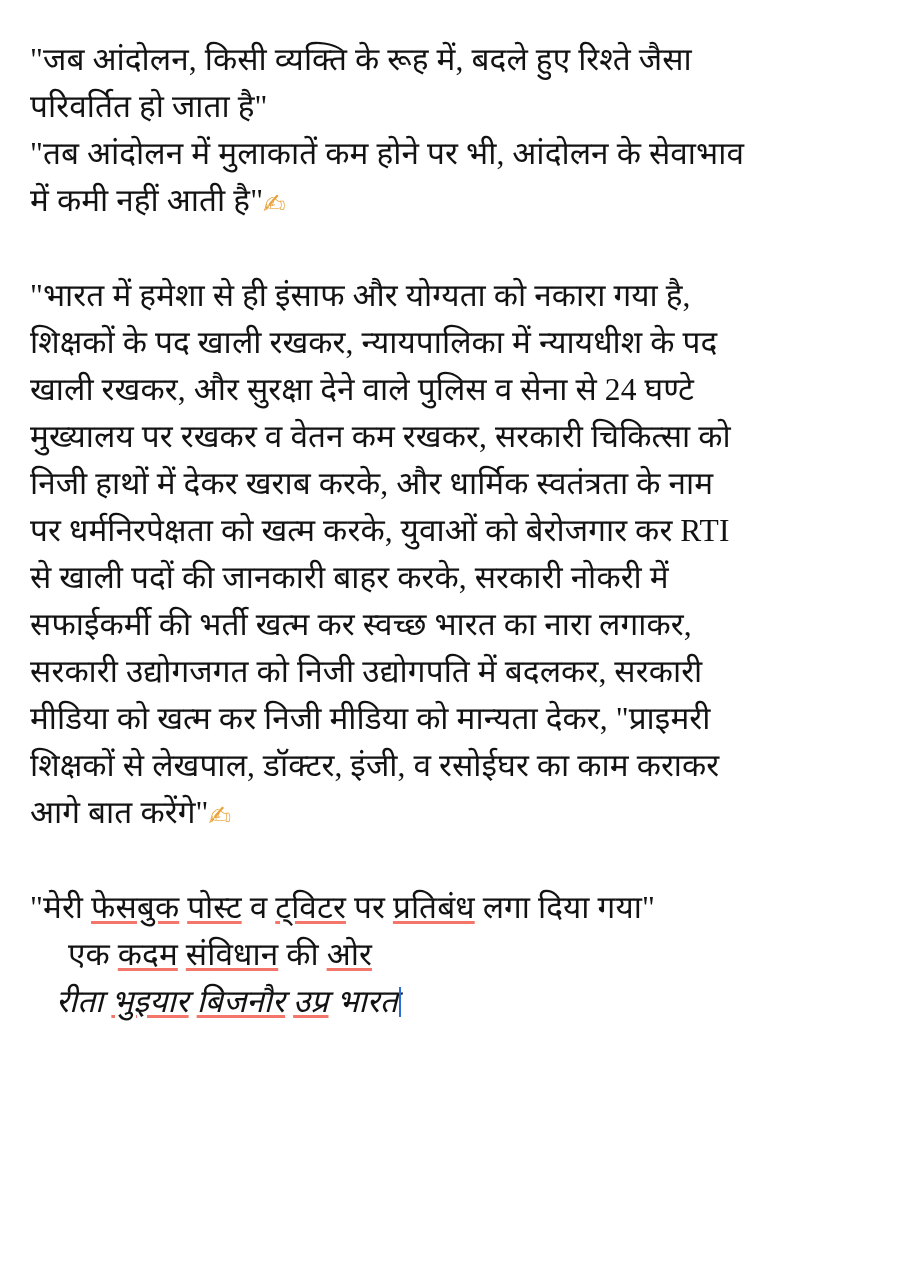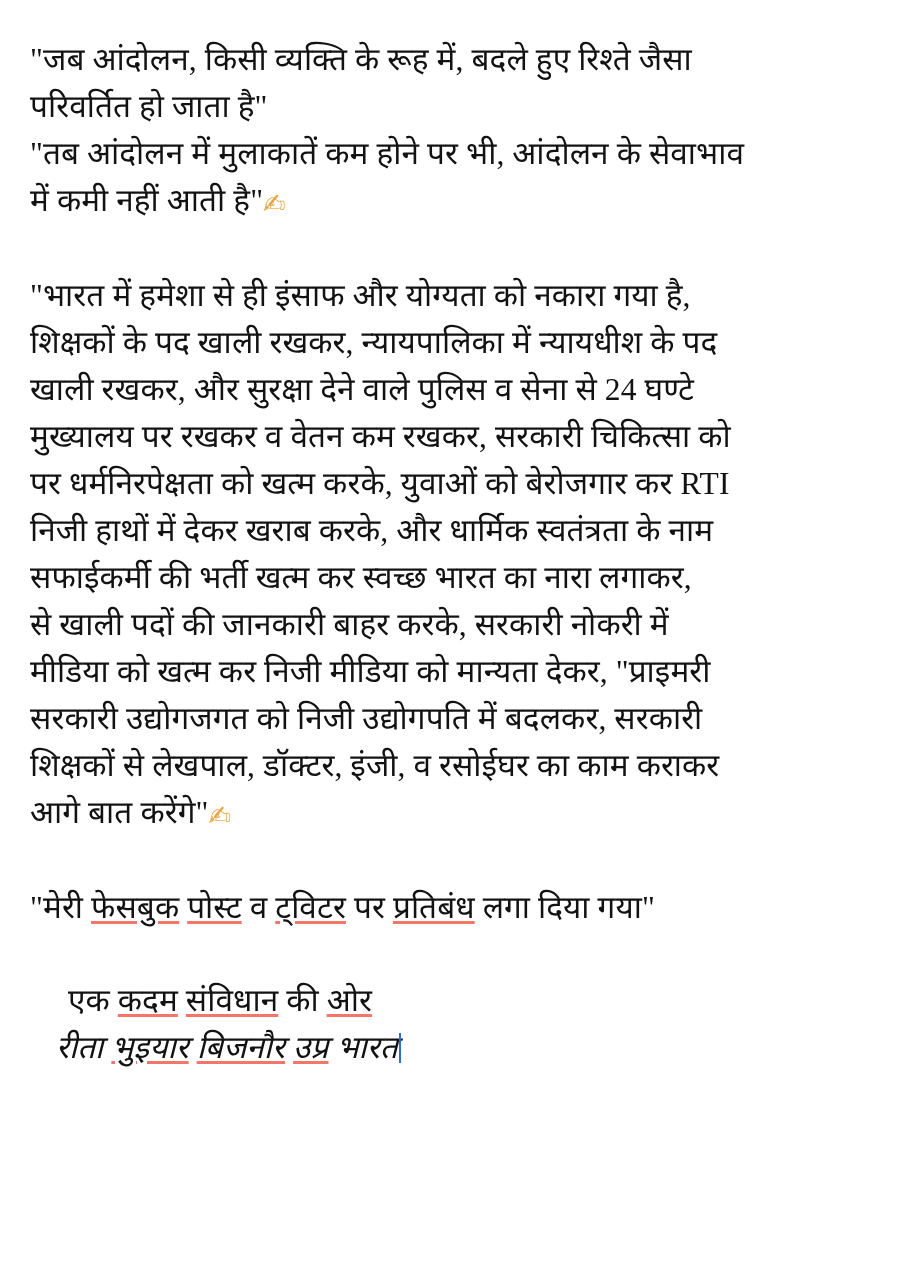--- a/index.html
+++ b/index.html
@@ -43,21 +43,20 @@
   .emoji-glyph {
     display: inline-block;
     transform: translateY(2px);
   }
   .sig-block {
     font-size: 31.5px;
     line-height: 47px;
   }
   .indent1 {
     padding-left: 38px;
-    margin-top: 46px;
   }
   .indent2 {
     padding-left: 26px;
     font-style: italic;
   }
   .sp-err {
     text-decoration: underline;
     text-decoration-color: #f4766a;
     text-decoration-thickness: 3px;
     text-underline-offset: 3px;
@@ -86,26 +85,26 @@
       </div>
     </div>
 
     <div class="blank-line"></div>
 
     <div class="para">
       <div>"भारत में हमेशा से ही इंसाफ और योग्यता को नकारा गया है,</div>
       <div>शिक्षकों के पद खाली रखकर, न्यायपालिका में न्यायधीश के पद</div>
       <div>खाली रखकर, और सुरक्षा देने वाले पुलिस व सेना से 24 घण्टे</div>
       <div>मुख्यालय पर रखकर व वेतन कम रखकर, सरकारी चिकित्सा को</div>
+      <div>निजी हाथों में देकर खराब करके, और धार्मिक स्वतंत्रता के नाम</div>
       <div>पर धर्मनिरपेक्षता को खत्म करके, युवाओं को बेरोजगार कर RTI</div>
-      <div>निजी हाथों में देकर खराब करके, और धार्मिक स्वतंत्रता के नाम</div>
+      <div>से खाली पदों की जानकारी बाहर करके, सरकारी नोकरी में</div>
       <div>सफाईकर्मी की भर्ती खत्म कर स्वच्छ भारत का नारा लगाकर,</div>
-      <div>से खाली पदों की जानकारी बाहर करके, सरकारी नोकरी में</div>
+      <div>सरकारी उद्योगजगत को निजी उद्योगपति में बदलकर, सरकारी</div>
       <div>मीडिया को खत्म कर निजी मीडिया को मान्यता देकर, "प्राइमरी</div>
-      <div>सरकारी उद्योगजगत को निजी उद्योगपति में बदलकर, सरकारी</div>
       <div>शिक्षकों से लेखपाल, डॉक्टर, इंजी, व रसोईघर का काम कराकर</div>
       <div>
         <span>आगे बात करेंगे"</span><span class="emoji"><span class="emoji-glyph">✍</span></span>
       </div>
     </div>
 
     <div class="blank-line"></div>
 
     <div class="sig-block">
       <div>

